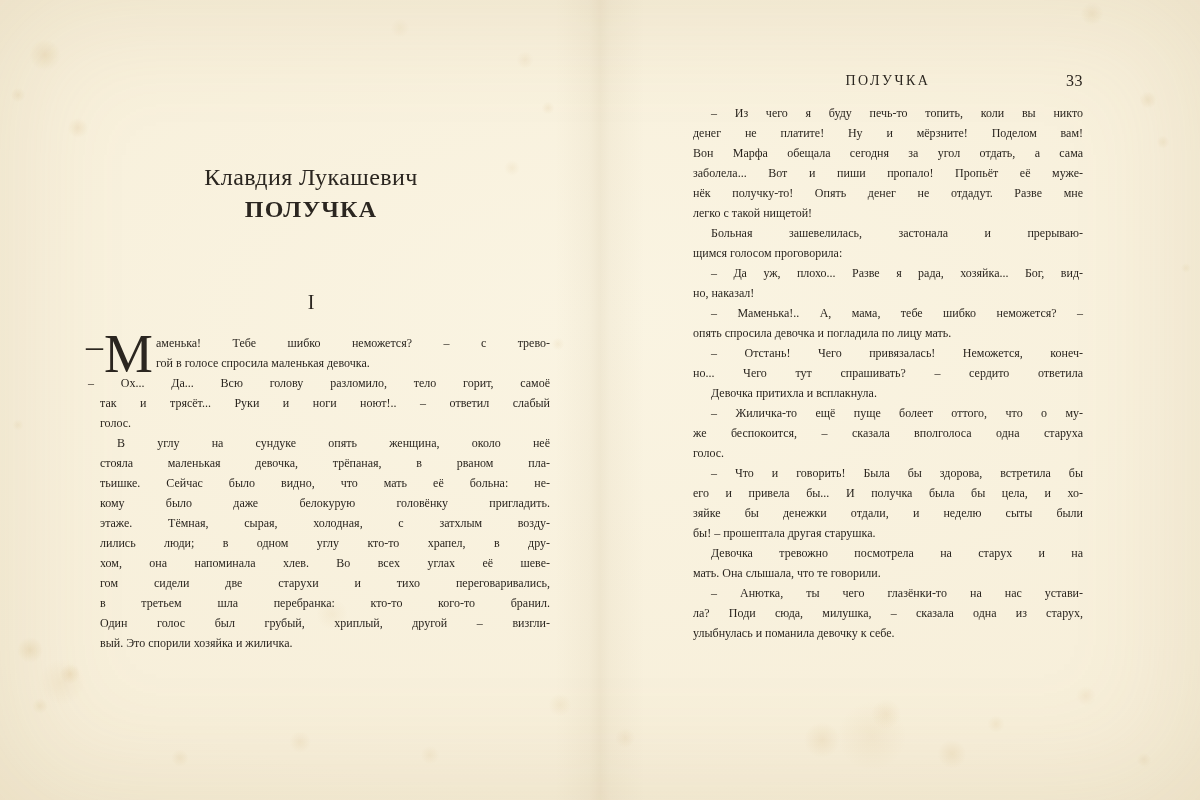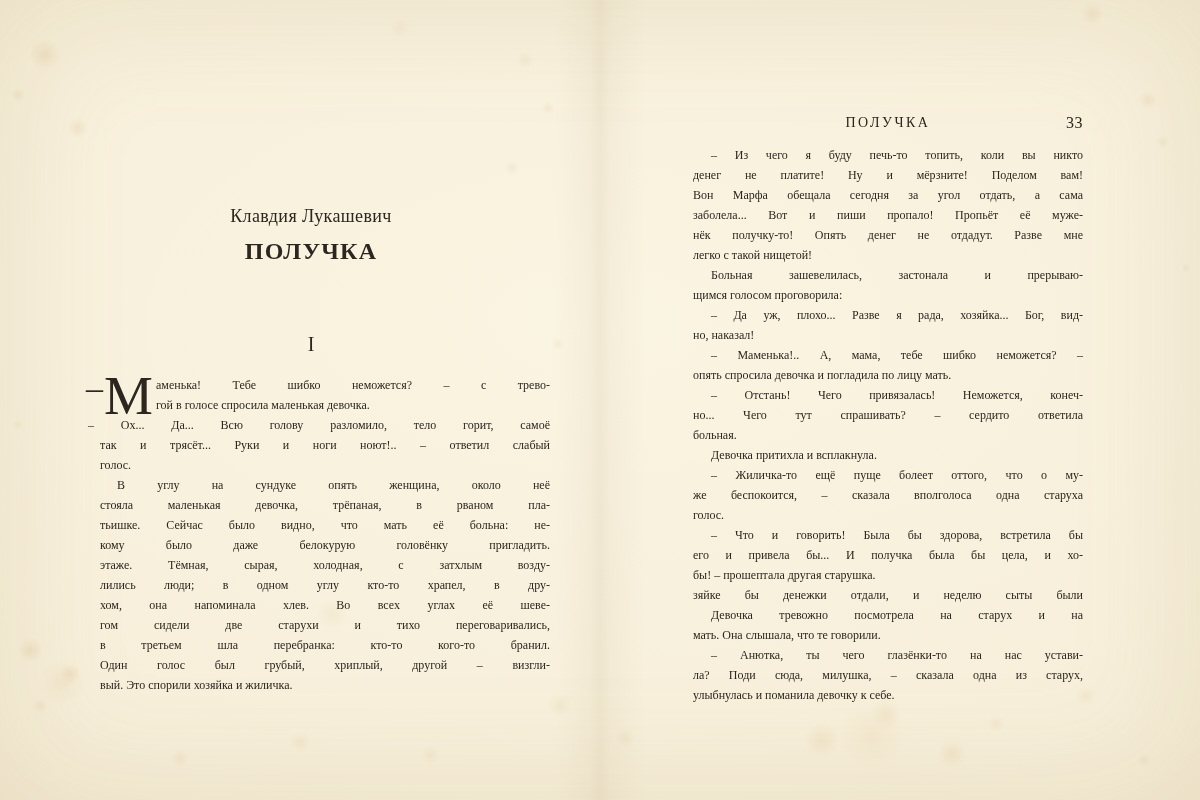--- a/index.html
+++ b/index.html
@@ -64,27 +64,27 @@
     position: absolute; inset: 0; pointer-events: none;
     box-shadow: inset 0 0 130px rgba(168,138,78,0.16);
   }
   .gutter {
     position: absolute; left: 555px; width: 90px; top: 0; bottom: 0; pointer-events: none;
     background: linear-gradient(90deg,
       rgba(140,110,55,0) 0%, rgba(140,110,55,0.045) 38%,
       rgba(140,110,55,0.085) 50%, rgba(140,110,55,0.045) 62%, rgba(140,110,55,0) 100%);
   }
 
-  .page { position: absolute; top: 0; bottom: 0; margin-top: 42px; }
+  .page { position: absolute; top: 0; bottom: 0; }
   .page-left  { left: 0; width: 600px; }
   .page-right { left: 600px; width: 600px; }
 
   
   .headings { position: absolute; left: 86px; top: 0; width: 450px; }
-  .author  { position: absolute; top: 164px; width: 100%; text-align: center; font-size: 18px; letter-spacing: 0.4px; }
+  .author  { position: absolute; top: 164px; width: 100%; text-align: center; font-size: 24px; letter-spacing: 0.4px; }
   .title   { position: absolute; top: 196px; width: 100%; text-align: center; font-size: 24px; font-weight: bold; letter-spacing: 1.2px; }
   .chapter { position: absolute; top: 291px; width: 100%; text-align: center; font-size: 20px; }
 
   
   .body-col { position: absolute; }
   .left-col  { left: 100px; top: 333px; width: 450px; }
   .right-col { left:  93px; top: 103px; width: 390px; } 
 
   .line { height: 20px; line-height: 20px; font-size: 12px; overflow: visible; }
   .line.just { text-align: justify; text-align-last: justify; }
@@ -167,35 +167,34 @@
         <div class="line first just">– Да уж, плохо... Разве я рада, хозяйка... Бог, вид-</div>
         <div class="line">но, наказал!</div>
       </div>
       <div class="para indent">
         <div class="line first just">– Маменька!.. А, мама, тебе шибко неможется? –</div>
         <div class="line">опять спросила девочка и погладила по лицу мать.</div>
       </div>
       <div class="para indent">
         <div class="line first just">– Отстань! Чего привязалась! Неможется, конеч-</div>
         <div class="line just">но... Чего тут спрашивать? – сердито ответила</div>
-        <div class="line">больная.</div>
       </div>
       <div class="para indent">
         <div class="line first">Девочка притихла и всплакнула.</div>
       </div>
       <div class="para indent">
         <div class="line first just">– Жиличка-то ещё пуще болеет оттого, что о му-</div>
         <div class="line just">же беспокоится, – сказала вполголоса одна старуха</div>
         <div class="line">голос.</div>
       </div>
       <div class="para indent">
         <div class="line first just">– Что и говорить! Была бы здорова, встретила бы</div>
         <div class="line just">его и привела бы... И получка была бы цела, и хо-</div>
+        <div class="line just">зяйке бы денежки отдали, и неделю сыты были</div>
         <div class="line">бы! – прошептала другая старушка.</div>
-        <div class="line just">зяйке бы денежки отдали, и неделю сыты были</div>
       </div>
       <div class="para indent">
         <div class="line first just">Девочка тревожно посмотрела на старух и на</div>
         <div class="line">мать. Она слышала, что те говорили.</div>
       </div>
       <div class="para indent">
         <div class="line first just">– Анютка, ты чего глазёнки-то на нас устави-</div>
         <div class="line just">ла? Поди сюда, милушка, – сказала одна из старух,</div>
         <div class="line">улыбнулась и поманила девочку к себе.</div>
       </div>

